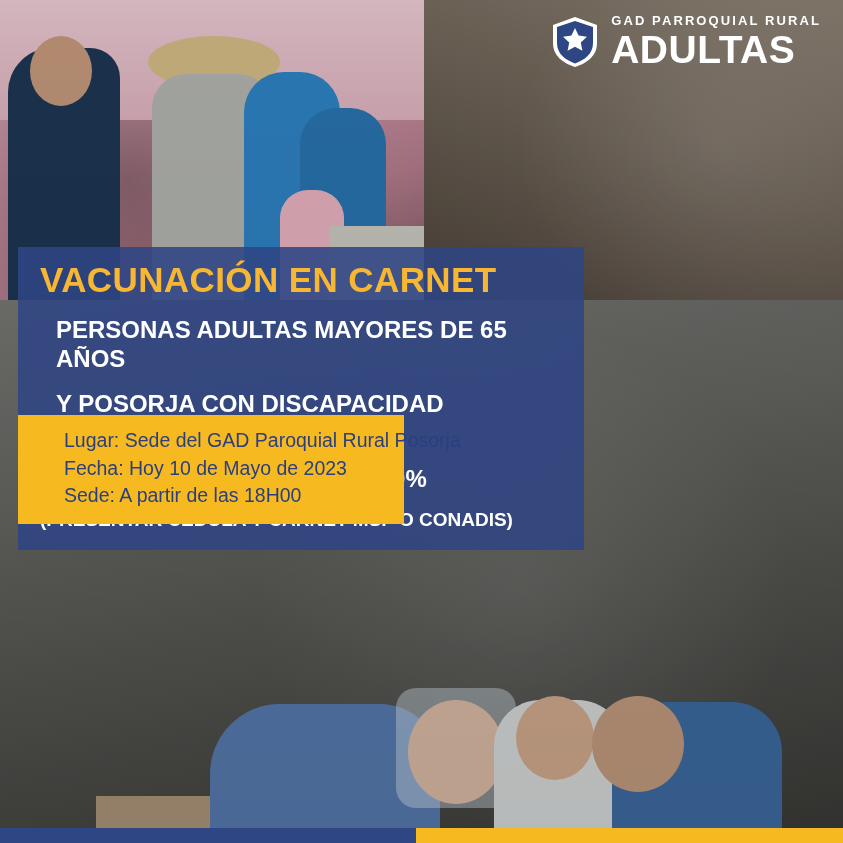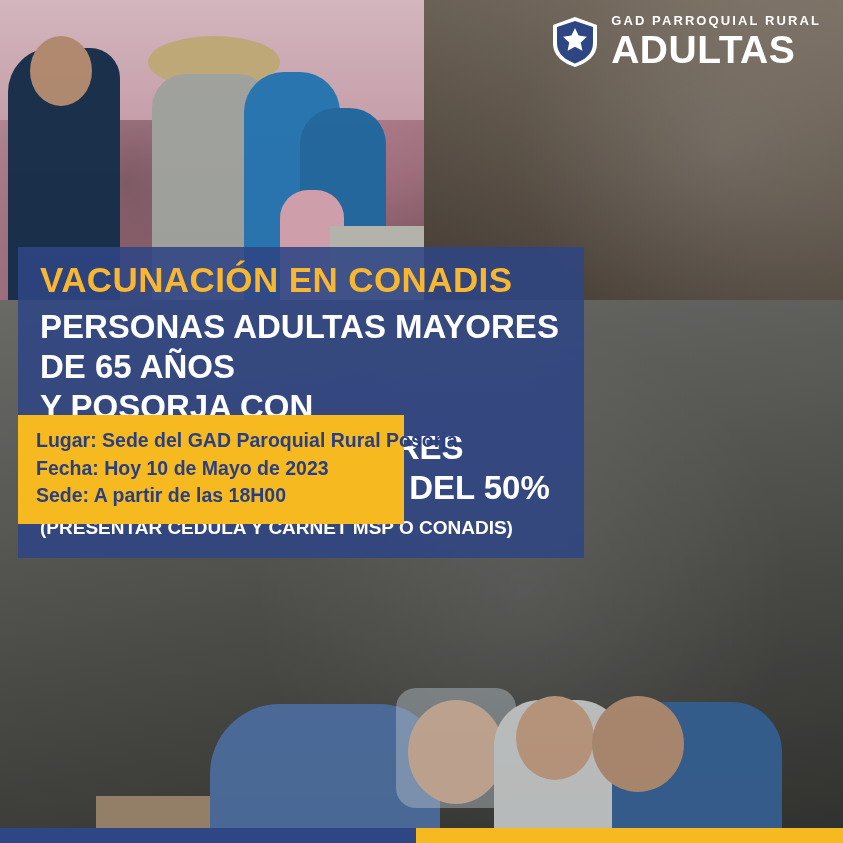--- a/index.html
+++ b/index.html
@@ -114,24 +114,24 @@
   .headline {
     color: #f7b733;
     font-size: 35px;
     font-weight: bold;
     letter-spacing: 0.4px;
     line-height: 1.08;
     margin: 0 0 8px 0;
   }
   .subline {
     color: #ffffff;
-    font-size: 33px;
+    font-size: 24px;
     font-weight: bold;
     line-height: 1.22;
-    margin: 0;
+    margin: 16px;
   }
   .note {
     color: #ffffff;
     font-size: 19px;
     font-weight: bold;
     margin-top: 9px;
     line-height: 1.2;
   }
 
   
@@ -140,23 +140,24 @@
     left: 18px;
     top: 415px;
     width: 386px;
     background: #f6b91f;
     padding: 12px 18px 14px 18px;
     box-sizing: border-box;
   }
   .info-line {
     color: #2a3f80;
     font-size: 19.5px;
-    font-weight: bold;
+    font-weight: normal;
     line-height: 1.42;
     white-space: nowrap;
+    margin-left: 28px;
   }
 
   
   .bottom-bar {
     position: absolute;
     left: 0;
     bottom: 0;
     width: 843px;
     height: 15px;
     display: flex;
@@ -219,21 +220,21 @@
         <path d="M24 12 l3.6 7.6 8.4 1.1 -6.2 5.8 1.6 8.3 -7.4 -4 -7.4 4 1.6 -8.3 -6.2 -5.8 8.4 -1.1 Z" fill="#ffffff"></path>
       </svg>
     </div>
     <div class="logo-text">
       <div class="logo-kicker">GAD PARROQUIAL RURAL</div>
       <div class="logo-name">ADULTAS</div>
     </div>
   </div>
 
   <div class="panel-blue">
-    <h1 class="headline">VACUNACIÓN EN CONADIS</h1>
+    <h1 class="headline">VACUNACIÓN EN CARNET</h1>
     <p class="subline">PERSONAS ADULTAS MAYORES DE 65 AÑOS</p>
     <p class="subline">Y POSORJA CON DISCAPACIDAD MAYORES</p>
     <p class="subline">DE 18 AÑOS CON MÁS DEL 50%</p>
     <div class="note">(PRESENTAR CÉDULA Y CARNET MSP O CONADIS)</div>
   </div>
 
   <div class="panel-yellow">
     <div class="info-line">Lugar: Sede del GAD Paroquial Rural Posorja</div>
     <div class="info-line">Fecha: Hoy 10 de Mayo de 2023</div>
     <div class="info-line">Sede: A partir de las 18H00</div>

